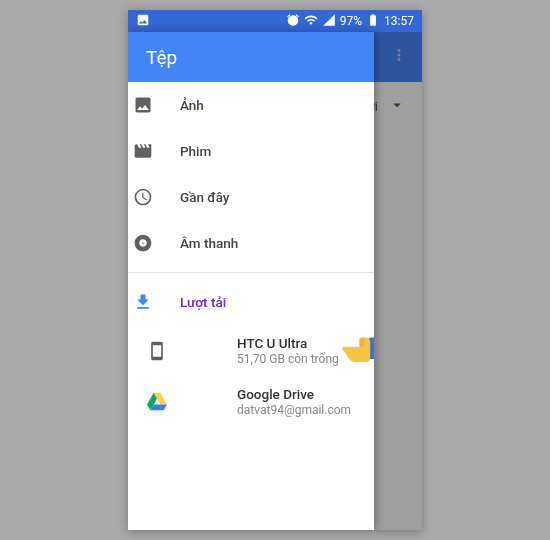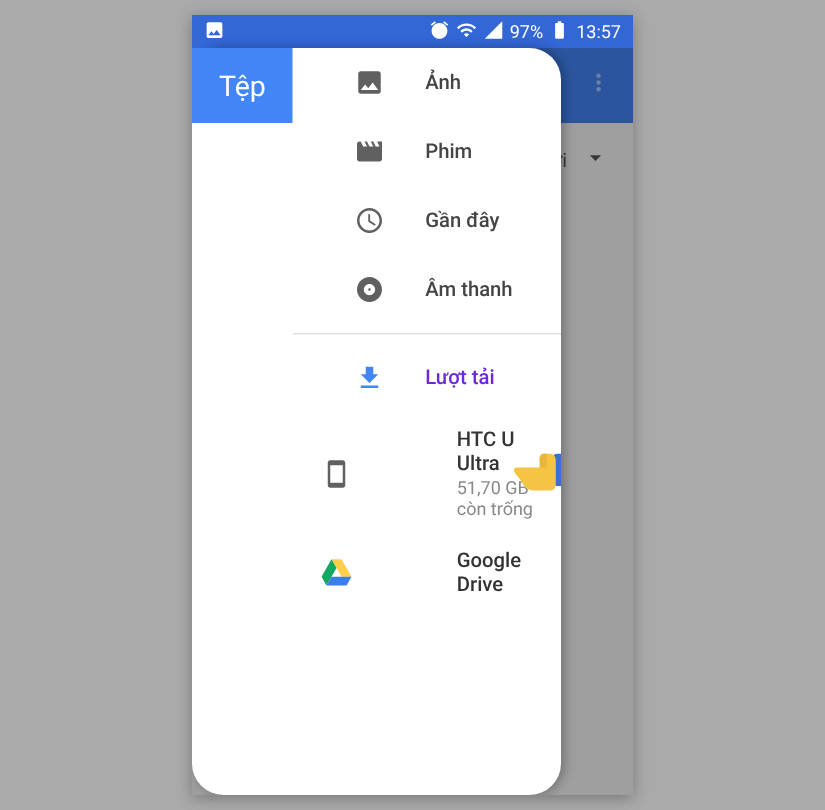--- a/index.html
+++ b/index.html
@@ -11,25 +11,25 @@
     .statusbar .right { margin-left: auto; display: flex; align-items: center; gap: 4px; }
     .statusbar svg { width: 14px; height: 14px; fill: #fff; }
     
     .backdrop { position: absolute; top: 22px; left: 0; right: 0; bottom: 0; background: #f5f5f5; }
     .backdrop-toolbar { height: 50px; background: #4285f4; display: flex; align-items: center; justify-content: flex-end; padding: 0 14px; gap: 18px; }
     .backdrop-toolbar svg { width: 18px; height: 18px; fill: #a9c3f5; }
     .backdrop-sort { padding: 14px 16px; display: flex; align-items: center; justify-content: flex-end; gap: 10px; color: #555; font-size: 13px; }
     .backdrop-sort svg { width: 18px; height: 18px; fill: #555; }
     .scrim { position: absolute; top: 22px; left: 0; right: 0; bottom: 0; background: rgba(0,0,0,0.35); }
     
-    .drawer { position: absolute; top: 22px; left: 0; width: 246px; bottom: 0; background: #fff; box-shadow: 2px 0 8px rgba(0,0,0,0.3); display: flex; flex-direction: row; border-radius: 21px; }
+    .drawer { position: absolute; top: 22px; left: 0; width: 246px; bottom: 0; background: #fff; box-shadow: 2px 0 8px rgba(0,0,0,0.3); display: flex; flex-direction: column; }
     .drawer-header { height: 50px; background: #4285f4; color: #fff; display: flex; align-items: center; padding: 0 18px; font-size: 19px; font-weight: 400; }
     .drawer-body { flex: 1; overflow: auto; }
     
-    .nav-item { display: flex; align-items: center; height: 46px; padding: 0 4px; gap: 26px; cursor: pointer; margin-left: 36px; }
+    .nav-item { display: flex; align-items: center; height: 46px; padding: 0 4px; gap: 26px; cursor: pointer; }
     .nav-item .icon { width: 22px; height: 22px; display: flex; align-items: center; justify-content: center; flex-shrink: 0; }
     .nav-item .icon svg { width: 20px; height: 20px; fill: #606060; }
     .nav-item .label { font-size: 13.5px; color: #444; font-weight: 500; }
     .nav-item.accent .label { color: #6d28d9; }
     .nav-item.accent .icon svg { fill: #4285f4; }
     
     .divider { height: 1px; background: #e0e0e0; margin: 6px 0; }
     
     .storage-item { display: flex; align-items: center; padding: 10px 18px; gap: 26px; cursor: pointer; position: relative; }
     .storage-item .icon { width: 22px; height: 22px; display: flex; align-items: center; justify-content: center; flex-shrink: 0; }
@@ -179,19 +179,20 @@
       <div class="storage-item">
         <span class="icon">
           <svg class="gdrive-icon" viewBox="0 0 24 22">
             <path d="M8 0 L16 0 L24 14 L16 14 Z" fill="#ffcf4b"></path>
             <path d="M8 0 L0 14 L4 21 L12 7 Z" fill="#11a861"></path>
             <path d="M24 14 L20 21 L4 21 L8 14 Z" fill="#3a7ee8"></path>
           </svg>
         </span>
         <div class="texts">
           <span class="title">Google Drive</span>
+          <span class="subtitle">datvat94@gmail.com</span>
         </div>
       </div>
 
     </div>
   </div>
 
 </div>
 
 </body></html>

